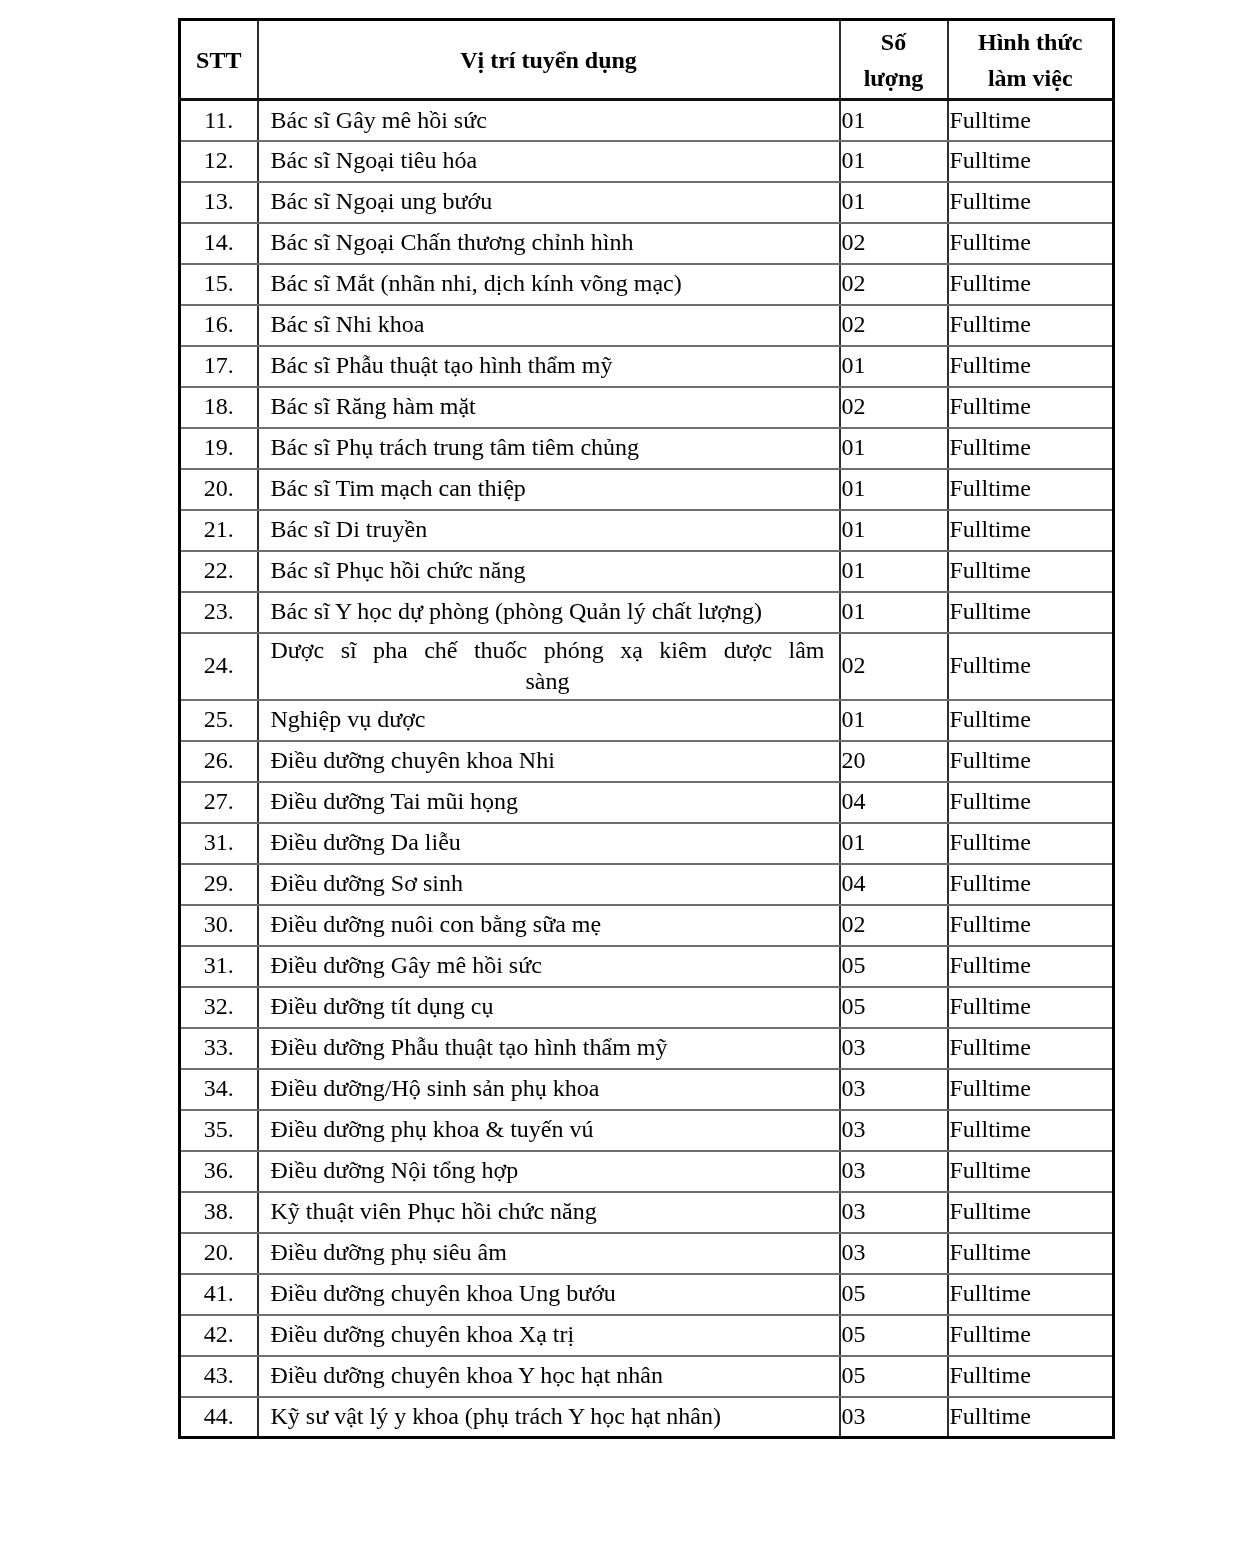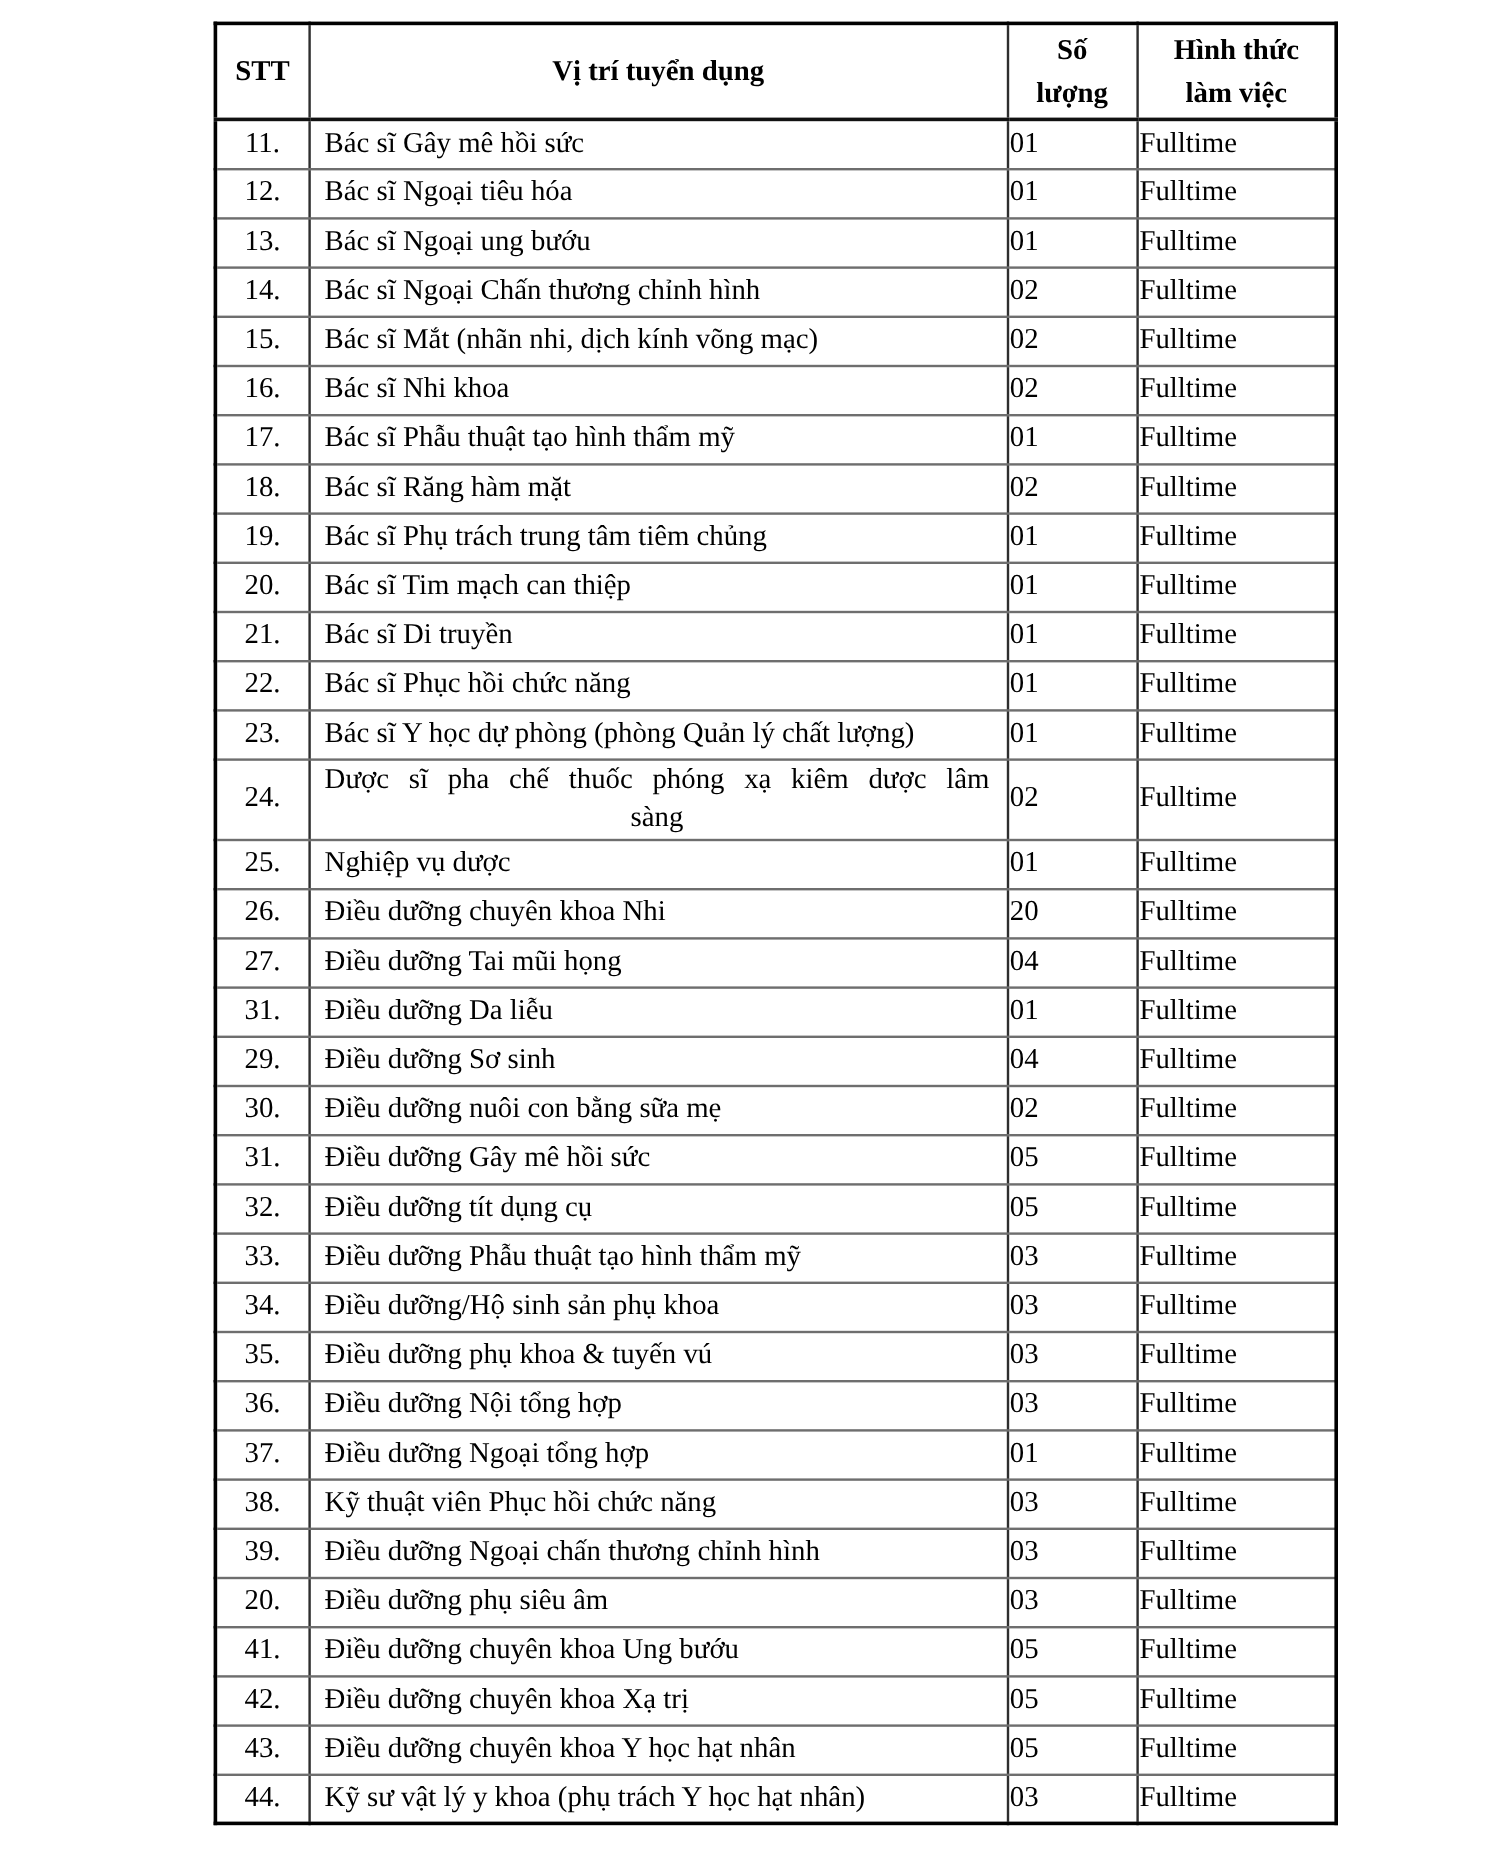--- a/index.html
+++ b/index.html
@@ -246,34 +246,22 @@
           <td class="cell-qty">03</td>
           <td class="cell-type">Fulltime</td>
         </tr>
         <tr>
           <td class="cell-stt">36.</td>
           <td class="cell-pos">Điều dưỡng Nội tổng hợp</td>
           <td class="cell-qty">03</td>
           <td class="cell-type">Fulltime</td>
         </tr>
         <tr>
-          <td class="cell-stt">37.</td>
-          <td class="cell-pos">Điều dưỡng Ngoại tổng hợp</td>
-          <td class="cell-qty">01</td>
-          <td class="cell-type">Fulltime</td>
-        </tr>
-        <tr>
           <td class="cell-stt">38.</td>
           <td class="cell-pos">Kỹ thuật viên Phục hồi chức năng</td>
-          <td class="cell-qty">03</td>
-          <td class="cell-type">Fulltime</td>
-        </tr>
-        <tr>
-          <td class="cell-stt">39.</td>
-          <td class="cell-pos">Điều dưỡng Ngoại chấn thương chỉnh hình</td>
           <td class="cell-qty">03</td>
           <td class="cell-type">Fulltime</td>
         </tr>
         <tr>
           <td class="cell-stt">20.</td>
           <td class="cell-pos">Điều dưỡng phụ siêu âm</td>
           <td class="cell-qty">03</td>
           <td class="cell-type">Fulltime</td>
         </tr>
         <tr>

